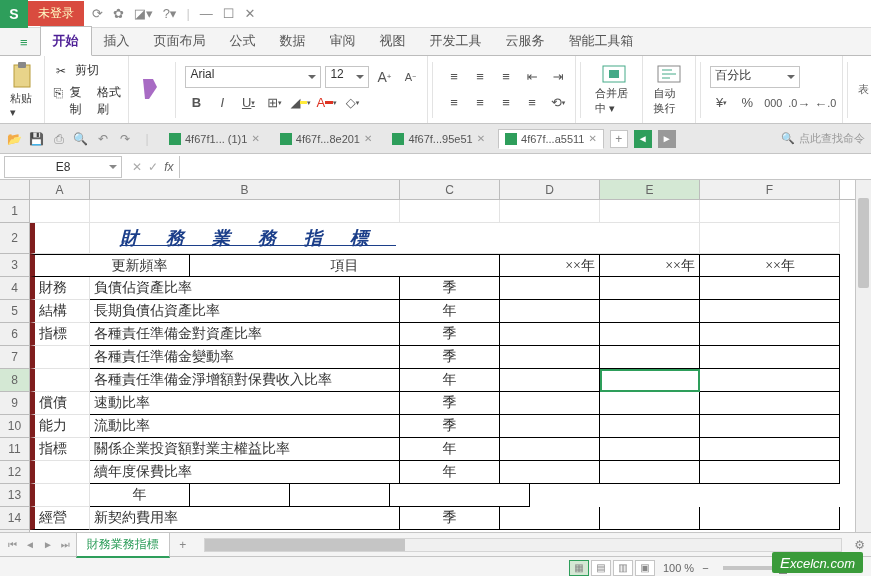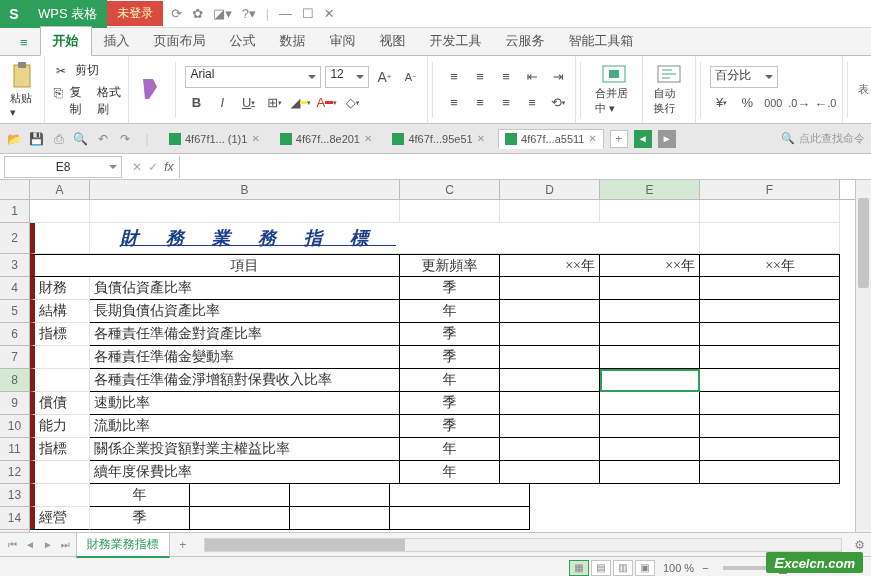--- a/index.html
+++ b/index.html
@@ -14,21 +14,21 @@
 .doc-ico:after{content:"";position:absolute;right:0;top:0;border-width:4px;border-style:solid;border-color:#fff #fff transparent transparent}
 .tbar-title{font-size:12px;color:#6a6a6a}
 .notlogin{background:#d94b3f;color:#fef9c3;padding:4px 10px;font-size:12px}
 .win-ctrls{display:flex;align-items:center;gap:10px;padding:0 8px;color:#888}
 .win-ctrls span{cursor:pointer;font-size:13px}
 
 
 .ribbon-tabs{height:28px;background:#f4f4f4;display:flex;align-items:flex-end;border-bottom:1px solid #bcbcbc;padding-left:8px}
 .rtab{padding:5px 12px;color:#555;font-size:13px;cursor:pointer}
 .rtab.mnu{color:#2e9e5b;font-weight:bold}
-.rtab.active{background:#fff;border:1px solid #bcbcbc;border-bottom:1px solid #fff;margin-bottom:-1px;color:#15803d;font-weight:bold}
+.rtab.active{background:#fff;border:1px solid #bcbcbc;border-bottom:1px solid #fff;margin-bottom:-1px;color:#4c1d95;font-weight:bold}
 
 
 .ribbon{height:68px;background:#fff;border-bottom:1px solid #c5c5c5;display:flex;align-items:center;overflow:hidden}
 .rgroup{display:flex;flex-direction:column;justify-content:center;padding:2px 6px;height:100%;border-right:1px solid #e3e3e3}
 .rgroup.noborder{border-right:none}
 .ico{display:inline-flex;align-items:center;justify-content:center;width:20px;height:18px}
 .btn-lg{display:flex;flex-direction:column;align-items:center;justify-content:center;gap:2px;padding:2px 4px;cursor:pointer}
 .btn-lg .lbl{font-size:11px;color:#444}
 .row{display:flex;align-items:center;gap:4px}
 .ddl{height:22px;border:1px solid #c5c5c5;background:#fff;font-size:12px;padding:0 16px 0 4px;position:relative}
@@ -93,31 +93,30 @@
 .hsb{flex:1;margin:0 8px;height:14px;background:#f0f0f0;border:1px solid #d5d5d5;position:relative}
 .hsb .thumb{position:absolute;left:0;top:0;bottom:0;width:200px;background:#c5c5c5}
 
 
 .statusbar{height:22px;background:#f4f4f4;border-top:1px solid #c5c5c5;display:flex;align-items:center;padding:0 8px;gap:8px;font-size:11px;color:#666}
 .viewbtns{display:flex;gap:2px;margin-left:auto}
 .vb{width:20px;height:16px;border:1px solid #c5c5c5;background:#fff;cursor:pointer;display:flex;align-items:center;justify-content:center;font-size:10px;color:#888}
 .vb.active{background:#d4e8d4;border-color:#2e9e5b}
 .zoom-slider{width:120px;height:4px;background:#c5c5c5;position:relative;margin:0 6px}
 .zoom-slider .knob{position:absolute;width:8px;height:12px;background:#888;top:-4px;left:56px}
-.watermark{position:absolute;right:8px;bottom:3px;background:#3a9b3a;color:#fff;font-style:italic;font-weight:bold;font-size:13px;padding:2px 8px;border-radius:2px}
+.watermark{position:absolute;right:8px;bottom:3px;background:#3a9b3a;color:#fff;font-style:italic;font-weight:normal;font-size:13px;padding:2px 8px;border-radius:2px}
 .watermark .e{color:#fff;font-size:15px}
 
 svg{display:block}
 </style>
 </head>
 <body>
 
 <div class="titlebar">
   <div class="logo">S</div>
-  <div class="appname">WPS 表格</div>
   <div class="notlogin">未登录</div>
   <div class="win-ctrls">
     <span>⟳</span>
     <span>✿</span>
     <span>◪▾</span>
     <span>?▾</span>
     <span style="color:#ccc">|</span>
     <span>—</span>
     <span>☐</span>
     <span>✕</span>
@@ -228,21 +227,21 @@
       <svg width="26" height="20">
           <rect x="2" y="2" width="22" height="16" fill="none" stroke="#888"></rect>
           <path d="M6 6 h10 M6 10 h14 M6 14 h8" stroke="#4a8" fill="none"></path>
         </svg>
       <span class="lbl">自动换行</span>
     </div>
   </div>
   <div class="sep-v"></div>
   <div class="rgroup">
     <div class="row">
-        <div class="ddl" style="width:68px">百分比</div>
+        <div class="ddl" style="width:90px">百分比</div>
       </div>
     <div class="row" style="margin-top:4px">
       <div class="sq-btn">¥<span style="font-size:7px">▾</span></div>
       <div class="sq-btn">%</div>
       <div class="sq-btn">
           <sup>000</sup>
         </div>
       <div class="sq-btn"><sub>.0</sub>→</div>
       <div class="sq-btn">←<sub>.0</sub></div>
     </div>
@@ -346,22 +345,22 @@
             <span class="title-row">財務業務指標</span>
           </div>
         <div class="cell C" style="border-left:none;border-right:none"></div>
         <div class="cell D" style="border-left:none;border-right:none"></div>
         <div class="cell E" style="border-left:none"></div>
         <div class="cell F"></div>
       </div>
 
       <div class="crow">
         <div class="cell A bord bord-l bord-t" style="border-right:none"></div>
+        <div class="cell C bord bord-t cen">更新頻率</div>
         <div class="cell B bord bord-t cen">項目</div>
-        <div class="cell C bord bord-t cen">更新頻率</div>
         <div class="cell D bord bord-t rj">××年</div>
         <div class="cell E bord bord-t rj">××年</div>
         <div class="cell F bord bord-t rj" style="padding-right:44px">××年</div>
       </div>
 
       <div id="data-rows">
           <div class="crow">
             <div class="cell A bord-l " style="border-right:1px solid #e3e3e3;border-bottom:1px solid #e3e3e3">財務</div>
             <div class="cell B bord">負債佔資產比率</div>
             <div class="cell C bord cen">季</div>
@@ -435,20 +434,21 @@
           </div>
           <div class="crow">
             <div class="cell A bord-l " style="border-right:1px solid #e3e3e3;border-bottom:1px solid #e3e3e3"></div>
             <div class="cell C bord cen">年</div>
             <div class="cell D bord"></div>
             <div class="cell E bord"></div>
             <div class="cell F bord"></div>
           </div>
           <div class="crow">
             <div class="cell A bord-l bord" style="border-right:1px solid #e3e3e3;">經營</div>
+            <div class="cell B bord">新契約費用率</div>
             <div class="cell C bord cen">季</div>
             <div class="cell D bord"></div>
             <div class="cell E bord"></div>
             <div class="cell F bord"></div>
           </div>
         </div>
     </div>
   </div>
   <div class="vsb">
       <div class="thumb"></div>

